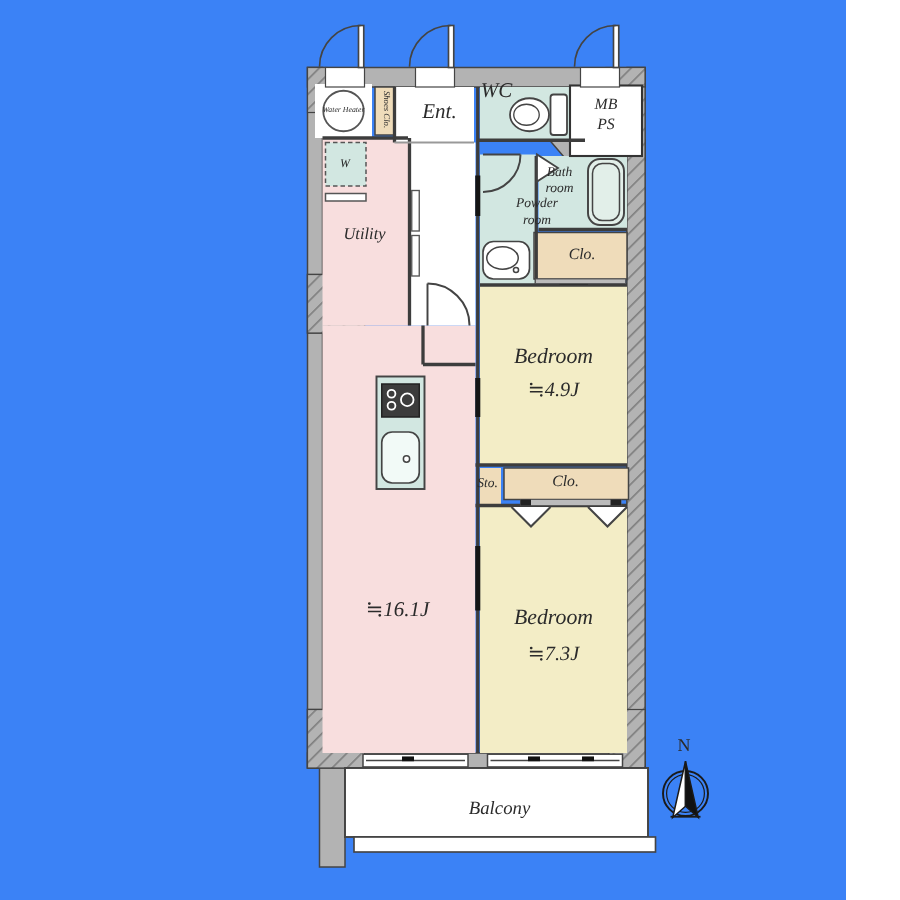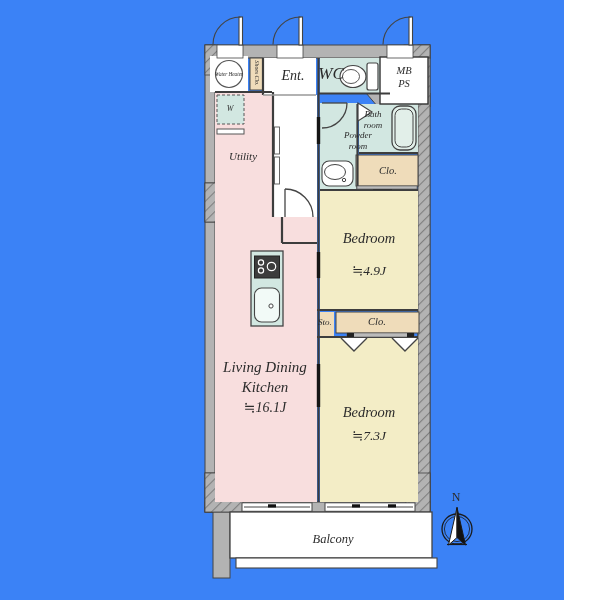--- a/index.html
+++ b/index.html
@@ -187,32 +187,31 @@
     <circle cx="457" cy="529" r="12.6" fill="none" stroke="#1a1a1a" stroke-width="0.8"></circle>
     <polygon points="457,507.5 448.5,545 457,537.5" fill="#fff" stroke="#1a1a1a" stroke-width="1"></polygon>
     <polygon points="457,507.5 465.5,545 457,537.5" fill="#111" stroke="#1a1a1a" stroke-width="1"></polygon>
     <path d="M447,544.5 H467" stroke="#1a1a1a" stroke-width="1.2" fill="none"></path>
   </g>
 </svg>
 
   <div class="lbl wrap" style="left:229px;top:74px;width:30px;font-size:5.2px;line-height:1.2;">Water Heater</div>
   <div class="lbl vert" style="left:256.5px;top:73px;font-size:5.8px;">Shoes Clo.</div>
   <div class="lbl" style="left:293px;top:76px;font-size:14px;">Ent.</div>
-  <div class="lbl" style="left:331px;top:74px;font-size:17px;">WC</div>
+  <div class="lbl" style="left:331px;top:62px;font-size:14px;">WC</div>
   <div class="lbl" style="left:404px;top:71px;font-size:10.5px;">MB</div>
   <div class="lbl" style="left:404px;top:84px;font-size:10.5px;">PS</div>
   <div class="lbl" style="left:230px;top:109px;font-size:8px;">W</div>
   <div class="lbl" style="left:243px;top:157px;font-size:11px;">Utility</div>
   <div class="lbl wrap" style="left:358px;top:141px;width:44px;font-size:9px;">Powder room</div>
   <div class="lbl wrap" style="left:373px;top:120px;width:32px;font-size:9px;">Bath room</div>
   <div class="lbl" style="left:388px;top:171px;font-size:10.5px;">Clo.</div>
   <div class="lbl" style="left:369px;top:239px;font-size:14.5px;">Bedroom</div>
-  <div class="lbl" style="left:369px;top:260px;font-size:13.5px;margin-top:11px;">≒4.9J</div>
+  <div class="lbl" style="left:369px;top:260px;font-size:13.5px;">≒4.9J</div>
   <div class="lbl" style="left:325px;top:322px;font-size:9px;">Sto.</div>
   <div class="lbl" style="left:377px;top:322px;font-size:10.5px;">Clo.</div>
-  <div class="lbl wrap" style="left:265px;top:377px;width:112px;font-size:15px;line-height:1.35;">Living Dining Kitchen</div>
   <div class="lbl" style="left:265px;top:408px;font-size:14px;">≒16.1J</div>
   <div class="lbl" style="left:369px;top:413px;font-size:14.5px;">Bedroom</div>
   <div class="lbl" style="left:369px;top:436px;font-size:13.5px;">≒7.3J</div>
   <div class="lbl" style="left:333px;top:539px;font-size:12.5px;">Balcony</div>
   <div class="lbl upright" style="left:456px;top:497px;font-size:12px;">N</div>
 
 </div>
 
 </body></html>

